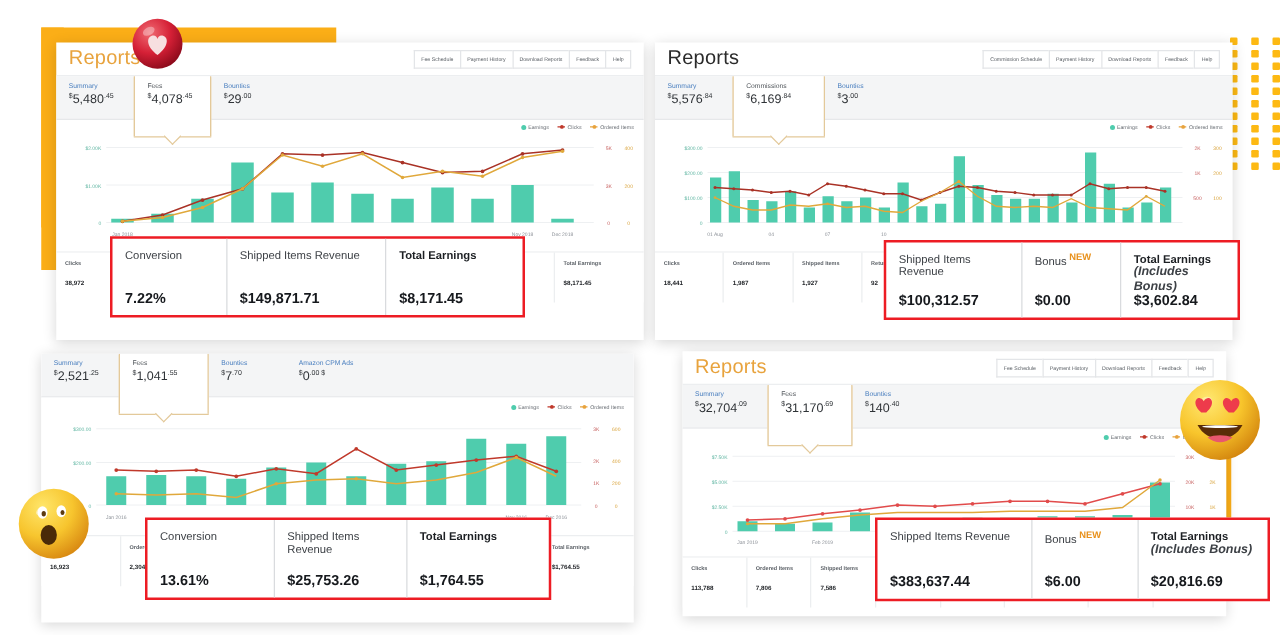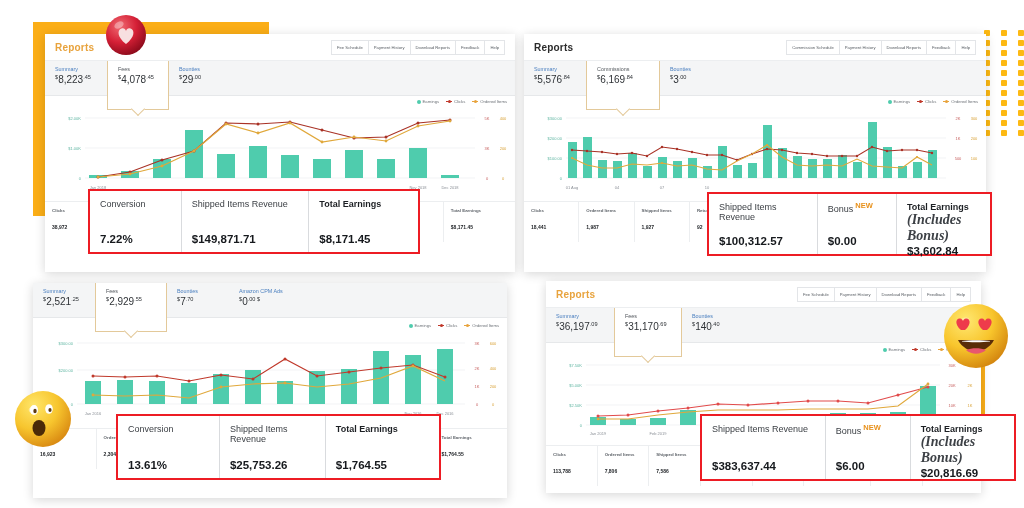--- a/index.html
+++ b/index.html
@@ -24,21 +24,21 @@
   .panel{
     position:absolute;
     background:#fff;
     box-shadow:0 2px 10px rgba(0,0,0,.16);
     overflow:hidden;
   }
   .panel-head{
     display:flex;align-items:center;justify-content:space-between;
     padding:0 10px;height:26px;border-bottom:1px solid #eceef0;
   }
-  .panel-title{font-size:10px;font-weight:bold;letter-spacing:.2px;}
+  .panel-title{font-size:16px;font-weight:normal;letter-spacing:.2px;}
   .title-orange{color:#E8A33D;}
   .title-dark{color:#2b2b2b;}
   .navlist{display:flex;align-items:stretch;height:15px;}
   .navlist .navitem{
     font-size:4.2px;color:#5b6066;
     padding:0 5px;display:flex;align-items:center;
     border:1px solid #e3e5e8;border-right:none;background:#fff;
     white-space:nowrap;
   }
   .navlist .navitem:last-child{border-right:1px solid #e3e5e8;}
@@ -91,21 +91,21 @@
   .callout{
     position:absolute;background:#fff;border:2.2px solid #ED1C24;
     display:flex;z-index:20;box-sizing:border-box;
   }
   .ccell{flex:1;border-right:1px solid #d9dbde;padding:8px 9px 7px 10px;box-sizing:border-box;
          display:flex;flex-direction:column;justify-content:space-between;}
   .ccell:last-child{border-right:none;}
   .ch{font-size:9px;color:#3d4146;line-height:1.15;}
   .ch.bold{font-weight:bold;color:#1d2024;}
   .ch .newtag{color:#E8911C;font-weight:bold;font-size:7.5px;vertical-align:super;margin-left:2px;}
-  .ch .sub{display:block;font-style:italic;font-weight:bold;font-size:14px;color:#3d4146;font-family:Liberation Serif, serif;}
+  .ch .sub{display:block;font-style:italic;font-weight:bold;font-size:10px;color:#3d4146;}
   .cv{font-size:11.5px;font-weight:bold;color:#16191d;}
 
   
   .emoji{position:absolute;z-index:30;line-height:1;}
   .emoji svg{display:block;}
 </style>
 </head>
 <body>
 
 <div class="stage">
@@ -159,21 +159,21 @@
         <div class="navitem">Payment History</div>
         <div class="navitem">Download Reports</div>
         <div class="navitem">Feedback</div>
         <div class="navitem">Help</div>
       </div>
     </div>
 
     <div class="tabstrip">
       <div class="tab">
         <span class="tl">Summary</span>
-        <span class="tv"><span class="cur">$</span><span>8,223</span><span class="cents">.45</span></span>
+        <span class="tv"><span class="cur">$</span><span>5,480</span><span class="cents">.45</span></span>
       </div>
       <div class="tab sel">
         <span class="tl">Fees</span>
         <span class="tv"><span class="cur">$</span><span>4,078</span><span class="cents">.45</span></span>
       </div>
       <div class="tab">
         <span class="tl">Bounties</span>
         <span class="tv"><span class="cur">$</span><span>29</span><span class="cents">.00</span></span>
       </div>
       <div class="tabspacer"></div>
@@ -498,21 +498,21 @@
   </div>
 
   <div class="panel" style="left:33px;top:283px;width:474px;height:215px;">
     <div class="tabstrip" style="margin-top:0;">
       <div class="tab">
         <span class="tl">Summary</span>
         <span class="tv"><span class="cur">$</span><span>2,521</span><span class="cents">.25</span></span>
       </div>
       <div class="tab sel" style="min-width:72px;">
         <span class="tl">Fees</span>
-        <span class="tv"><span class="cur">$</span><span>2,929</span><span class="cents">.55</span></span>
+        <span class="tv"><span class="cur">$</span><span>1,041</span><span class="cents">.55</span></span>
       </div>
       <div class="tab">
         <span class="tl">Bounties</span>
         <span class="tv"><span class="cur">$</span><span>7</span><span class="cents">.70</span></span>
       </div>
       <div class="tab" style="min-width:86px;">
         <span class="tl">Amazon CPM Ads</span>
         <span class="tv"><span class="cur">$</span><span>0</span><span class="cents">.00 $</span></span>
       </div>
       <div class="tabspacer"></div>
@@ -664,21 +664,21 @@
         <div class="navitem">Payment History</div>
         <div class="navitem">Download Reports</div>
         <div class="navitem">Feedback</div>
         <div class="navitem">Help</div>
       </div>
     </div>
 
     <div class="tabstrip">
       <div class="tab" style="min-width:68px;">
         <span class="tl">Summary</span>
-        <span class="tv"><span class="cur">$</span><span>36,197</span><span class="cents">.09</span></span>
+        <span class="tv"><span class="cur">$</span><span>32,704</span><span class="cents">.09</span></span>
       </div>
       <div class="tab sel" style="min-width:68px;">
         <span class="tl">Fees</span>
         <span class="tv"><span class="cur">$</span><span>31,170</span><span class="cents">.69</span></span>
       </div>
       <div class="tab">
         <span class="tl">Bounties</span>
         <span class="tv"><span class="cur">$</span><span>140</span><span class="cents">.40</span></span>
       </div>
       <div class="tabspacer"></div>

